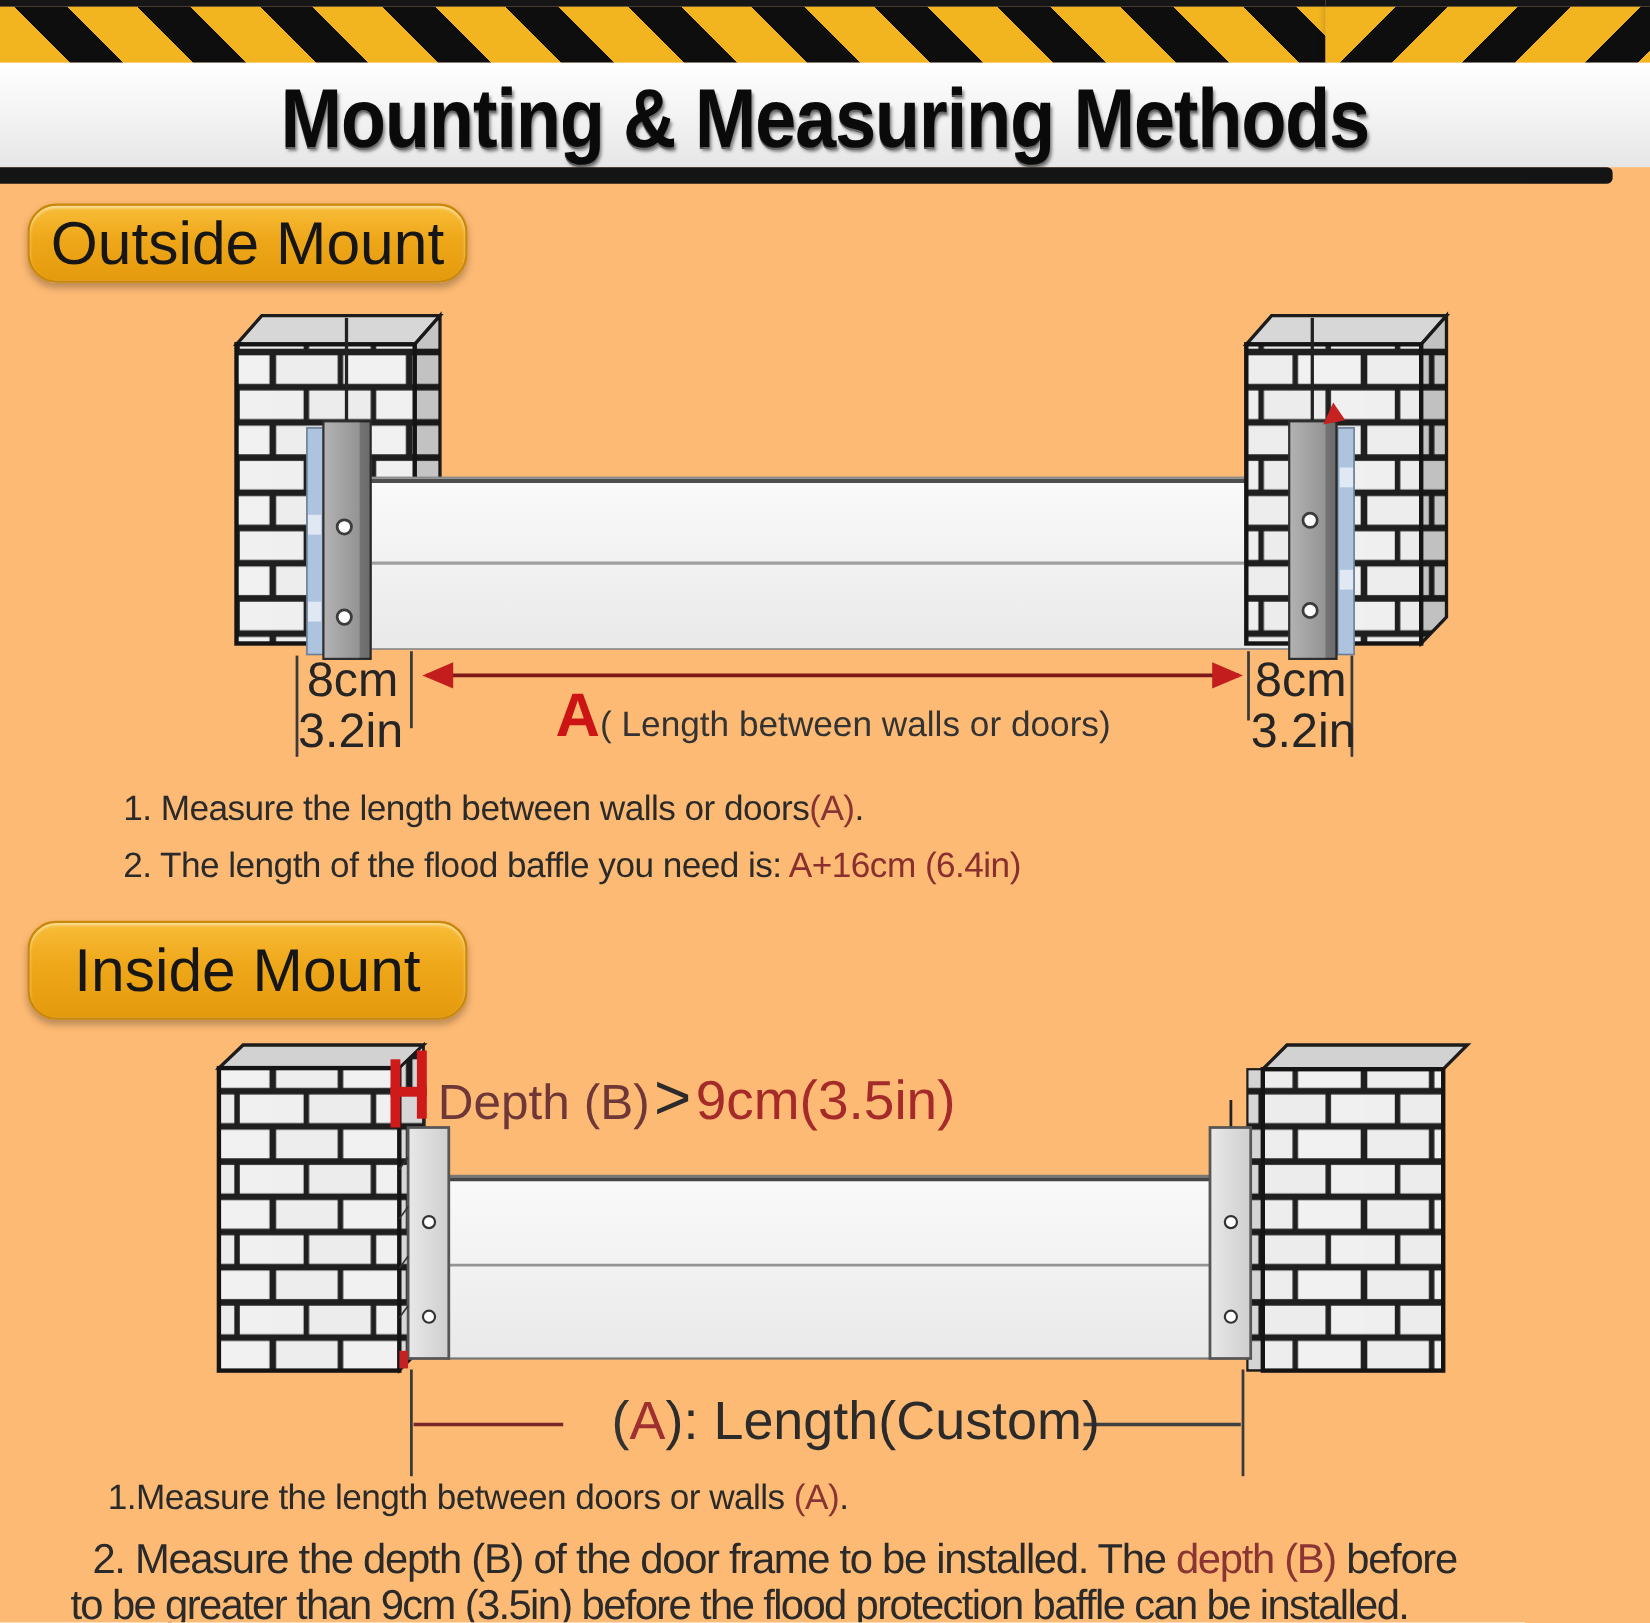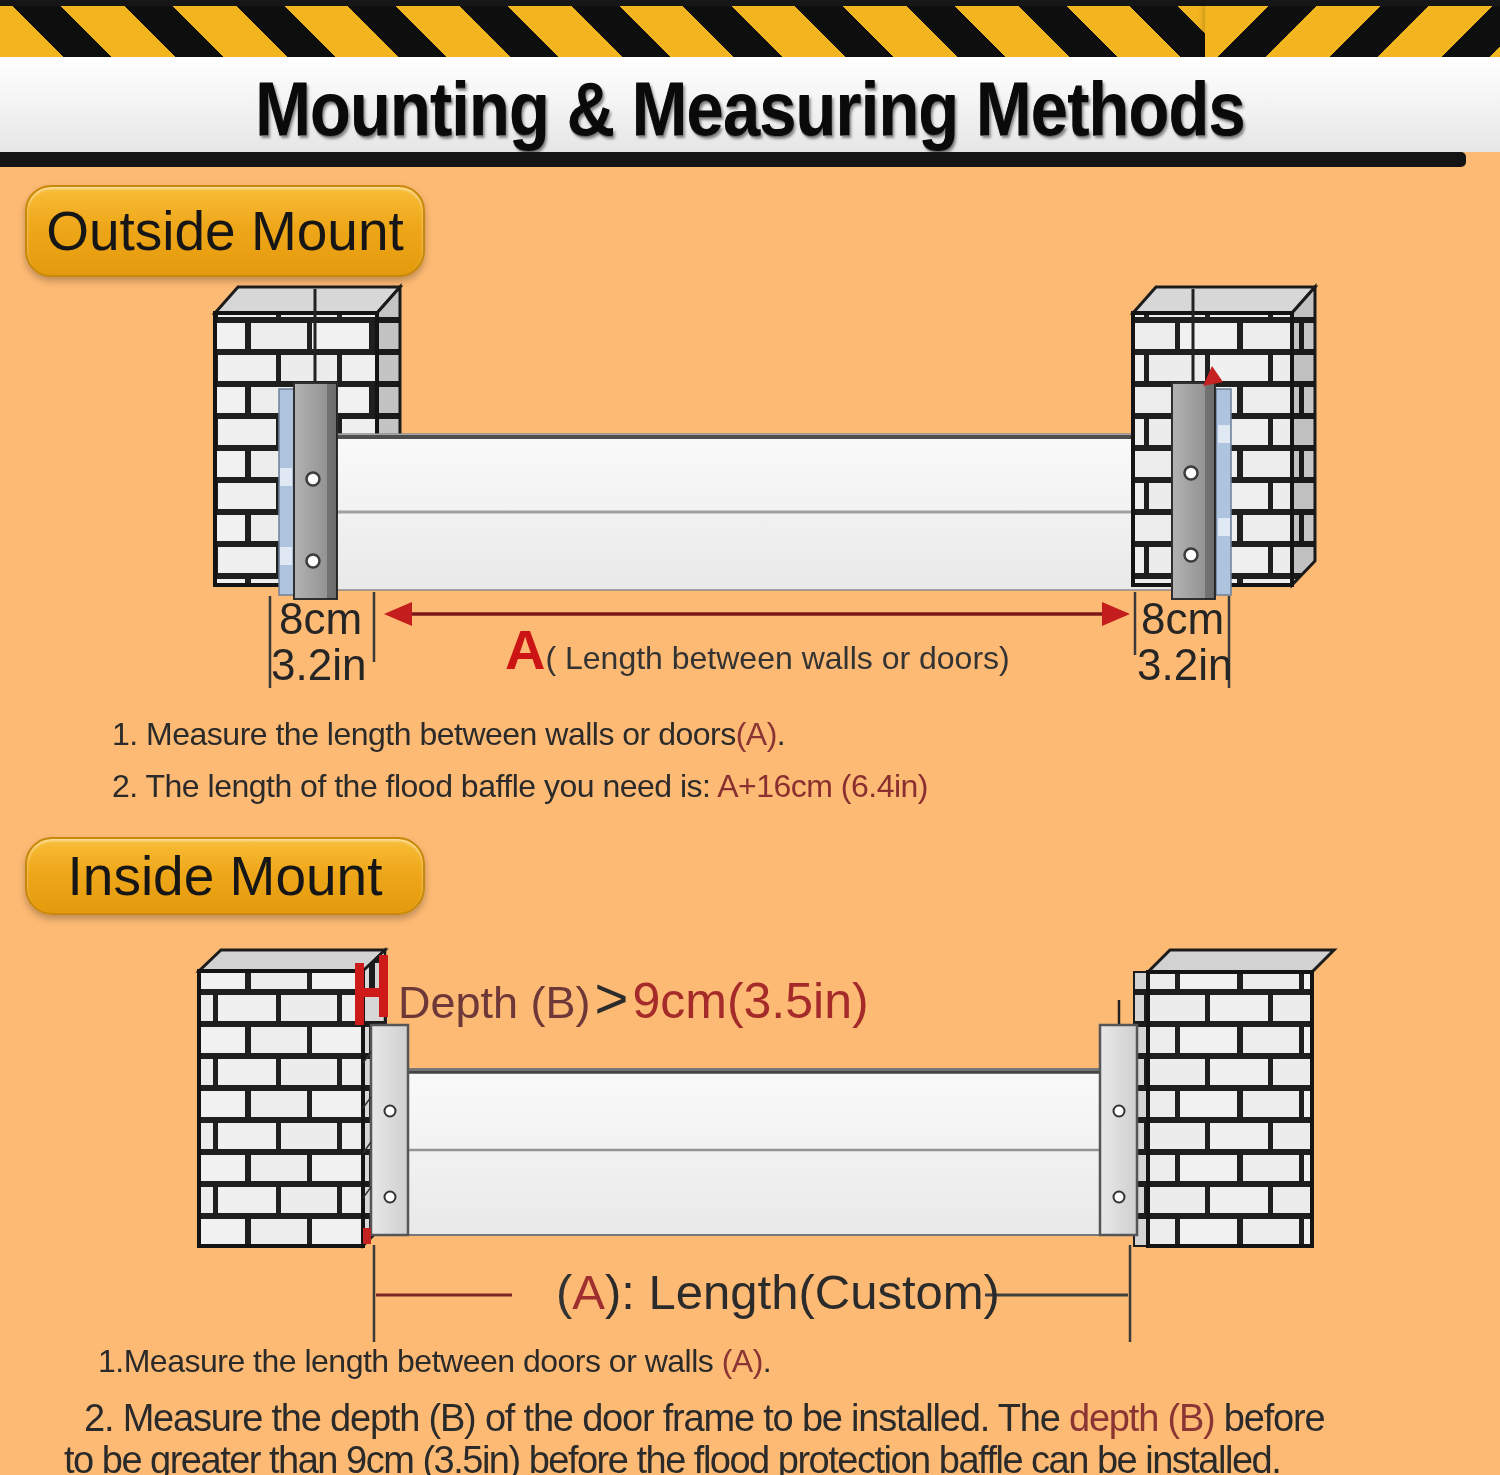--- a/index.html
+++ b/index.html
@@ -16,28 +16,28 @@
     background:repeating-linear-gradient(135deg,#f3b51f 0 45px,#0e0e0e 45px 79px);}
   .title-panel{position:absolute;left:0;top:57px;width:1500px;height:95px;
     background:linear-gradient(180deg,#ffffff 0%,#f2f2f2 55%,#e6e6e6 100%);}
   .title{position:absolute;left:0;top:8px;width:1500px;text-align:center;
     font-size:76px;font-weight:bold;letter-spacing:-1px;color:#0a0a0a;
     transform:scaleX(0.88);transform-origin:center;
     text-shadow:2px 3px 3px rgba(110,110,110,.85),0 1px 0 #444;}
   .title-underbar{position:absolute;left:0;top:152px;width:1466px;height:15px;
     background:#141414;border-radius:0 5px 5px 0;}
   
-  .mount-badge{position:absolute;left:25px;width:400px;height:92px;
+  .mount-badge{position:absolute;left:25px;width:400px;height:72px;
     background:linear-gradient(180deg,#f8bd38 0%,#efa71a 45%,#e49a0d 100%);
     border:2px solid #c8880a;border-radius:26px;box-sizing:border-box;
     display:flex;align-items:center;justify-content:center;
     font-size:55px;color:#161616;
     box-shadow:0 4px 7px rgba(0,0,0,.25), inset 0 2px 3px rgba(255,255,255,.55);}
   #badge-outside{top:185px;}
-  #badge-inside{top:837px;height:78px;border-radius:27px;}
+  #badge-inside{top:837px;height:90px;}
   
   #diagram-svg{position:absolute;left:0;top:0;width:1500px;height:1475px;}
   
   .dim-text{position:absolute;font-size:44px;color:#252525;line-height:1;}
   .a-label{position:absolute;left:505px;top:622px;display:flex;align-items:baseline;white-space:nowrap;}
   .a-label .big-a{font-size:56px;font-weight:bold;color:#cc1414;line-height:1;}
   .a-label .rest{font-size:32px;color:#333;line-height:1;}
   .instr{position:absolute;font-size:32px;letter-spacing:-.5px;color:#2a2a2a;white-space:nowrap;line-height:1.1;}
   .maroon{color:#8a3434;}
   .red-val{color:#8a2f2f;}

